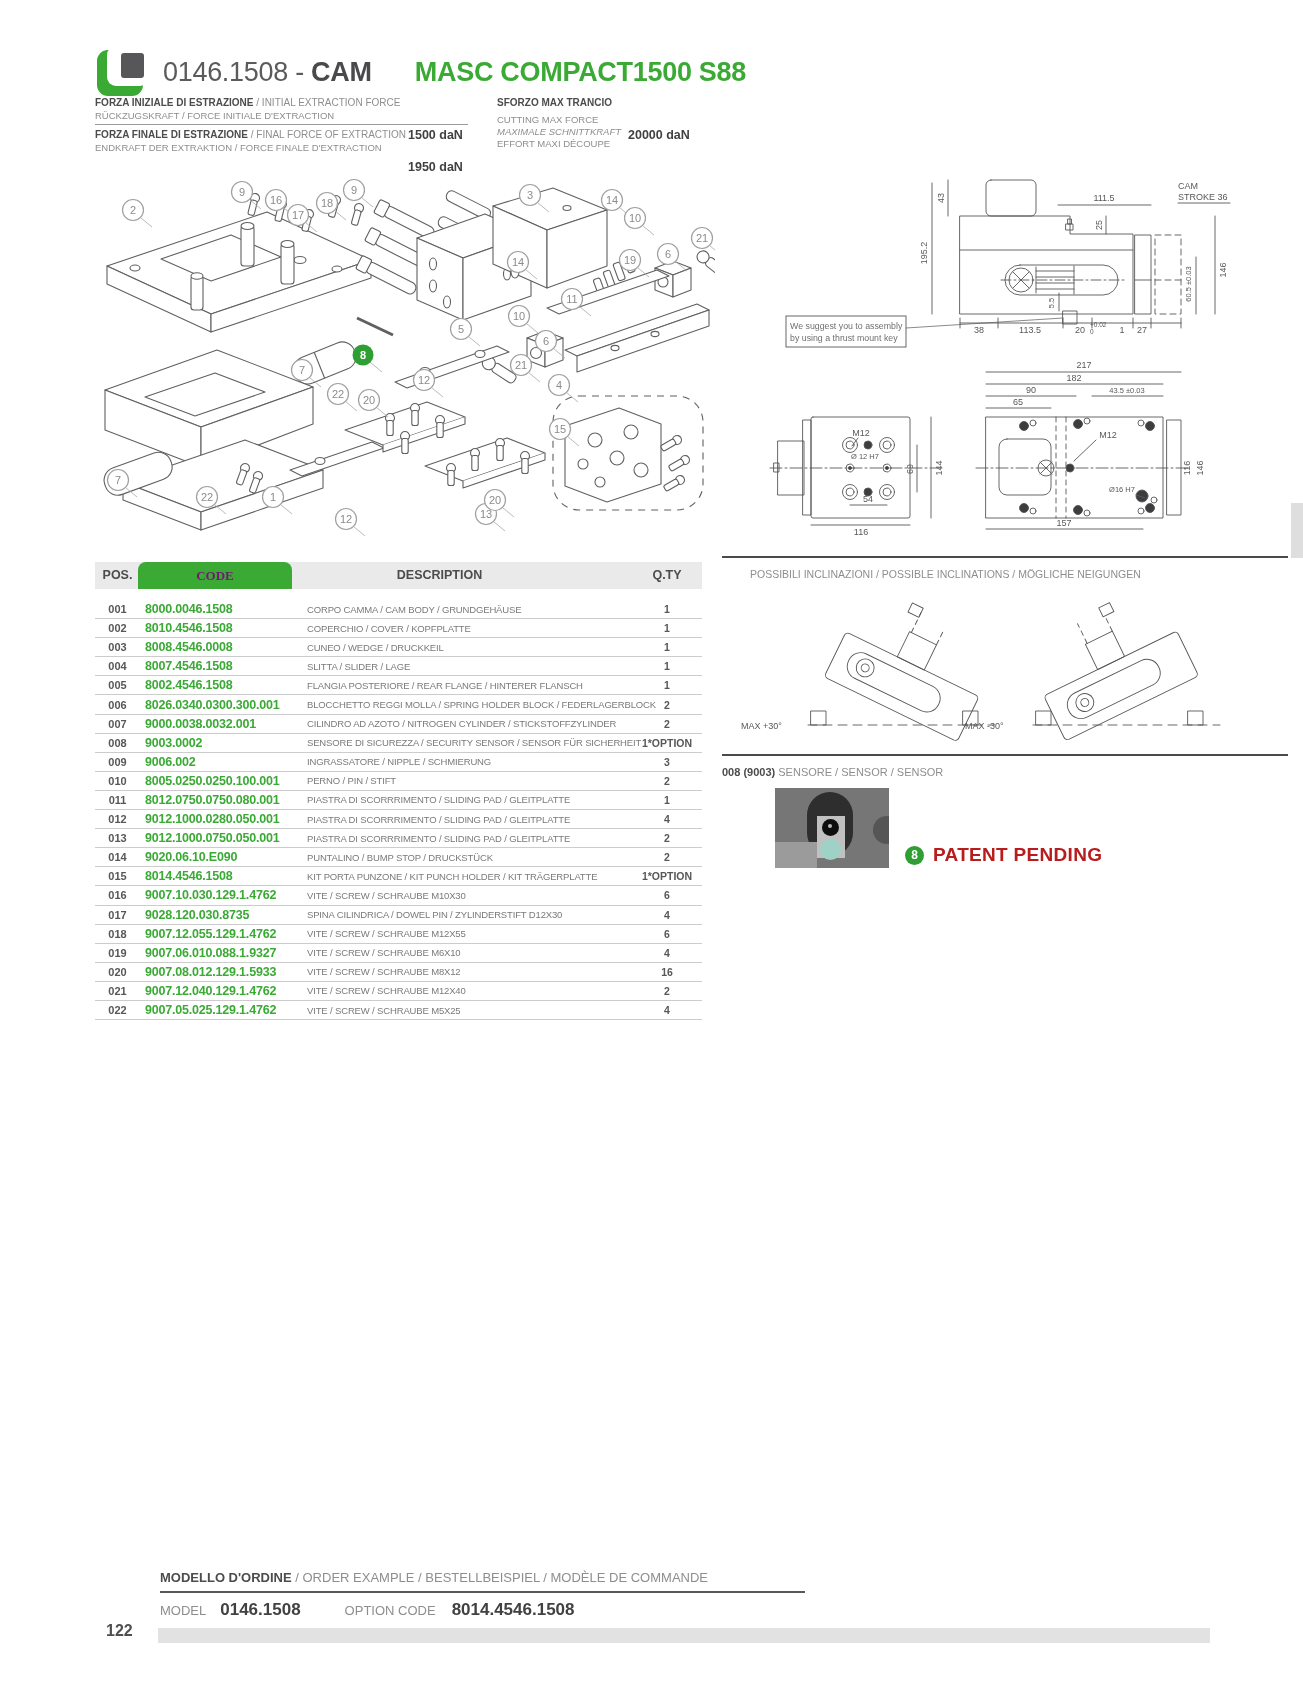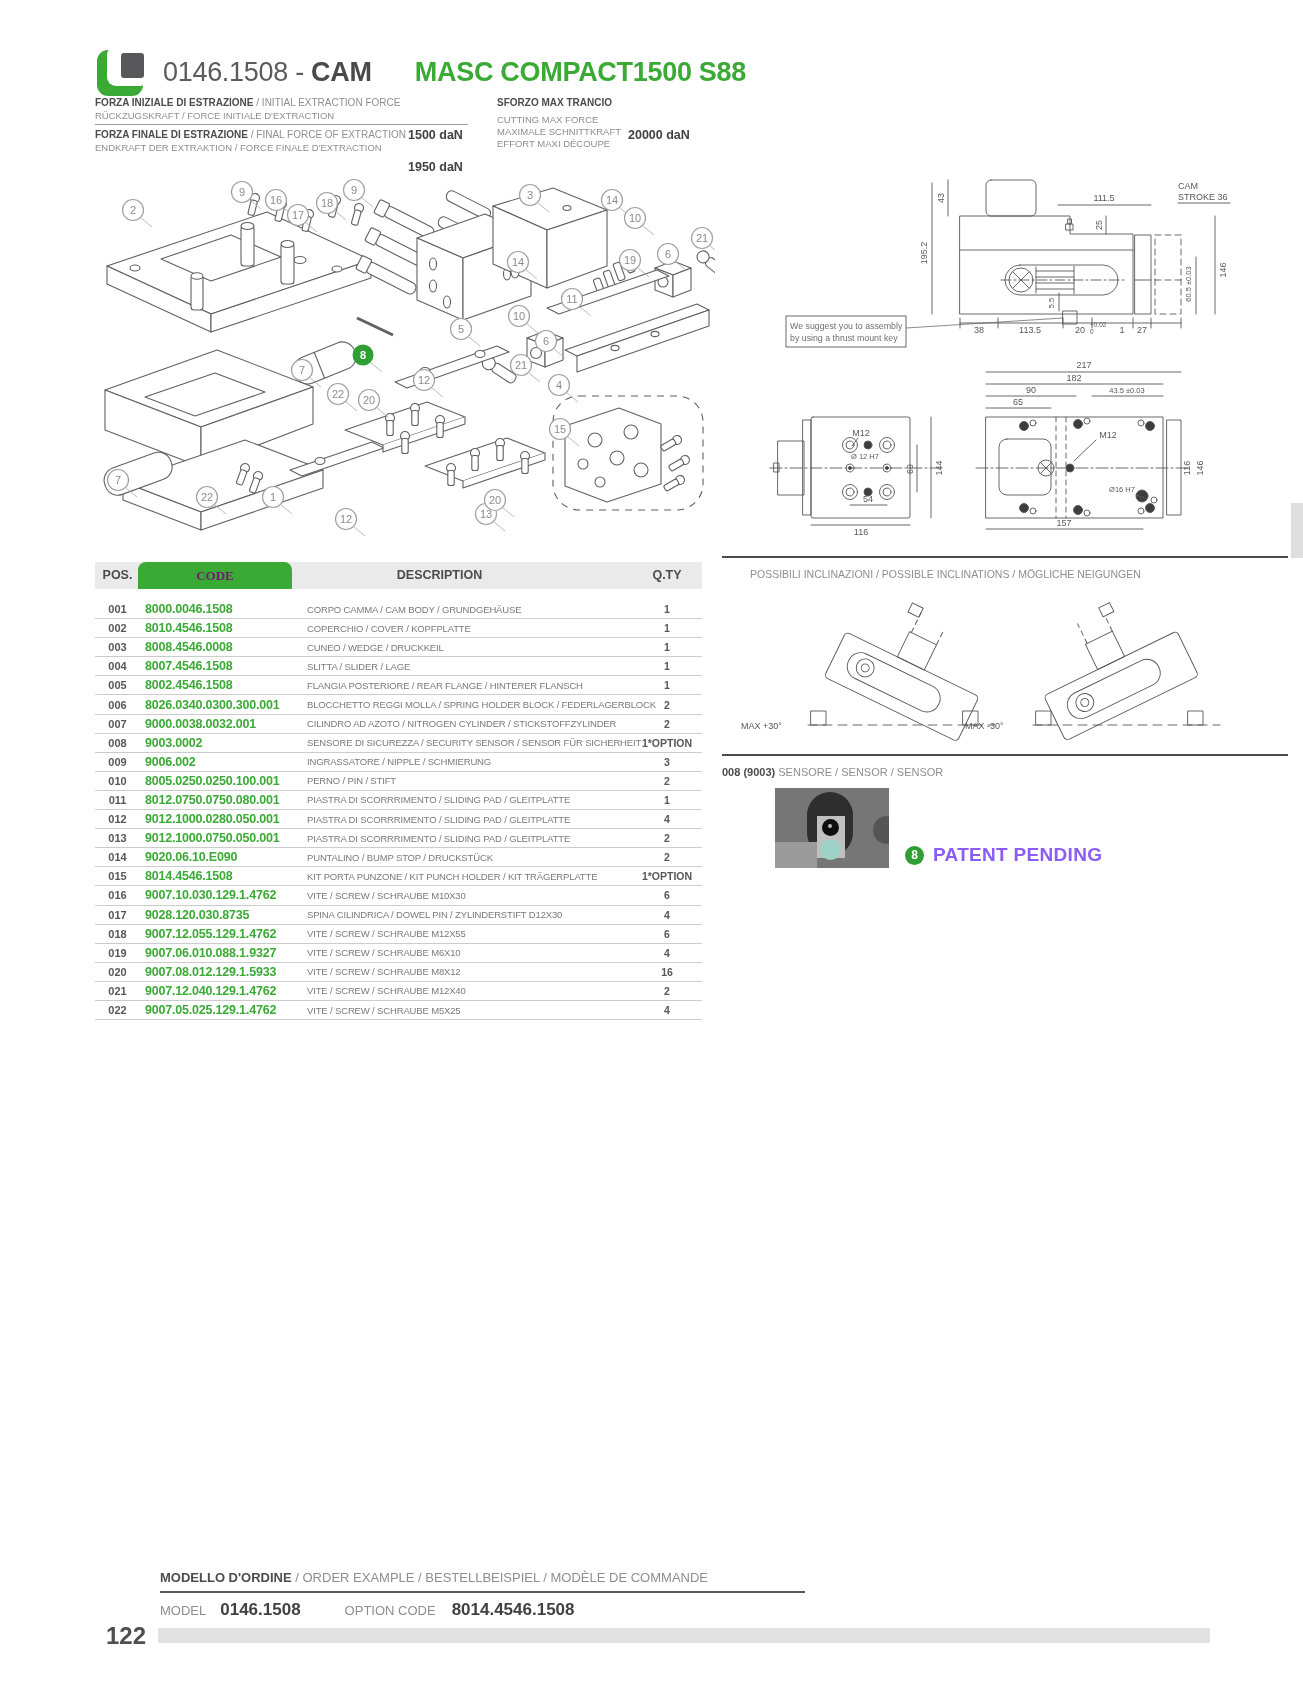--- a/index.html
+++ b/index.html
@@ -41,29 +41,29 @@
   .photo .corner{position:absolute;left:0;top:54px;width:42px;height:26px;background:#9b9b9b;}
   .photo .rblob{position:absolute;right:-12px;top:28px;width:28px;height:28px;background:#555555;border-radius:50%;}
   .photo .sbody{position:absolute;left:42px;top:28px;width:28px;height:42px;background:#c0c0c0;}
   .photo .lens{position:absolute;left:47px;top:31px;width:17px;height:17px;background:#0e0e0e;border-radius:50%;}
   .photo .lensdot{position:absolute;left:53px;top:36px;width:4px;height:4px;background:#b9b9b9;border-radius:50%;}
   .photo .teal{position:absolute;left:45px;top:51px;width:21px;height:21px;background:#9ed2c6;border-radius:50%;}
   
   .patent{display:flex;align-items:center;gap:9px;}
   .pbadge{width:19px;height:19px;border-radius:50%;background:#2f9e33;color:#fff;font-size:12px;font-weight:bold;
           display:flex;align-items:center;justify-content:center;}
-  .plabel{font-size:19px;font-weight:bold;color:#8b5cf6;letter-spacing:0.3px;white-space:nowrap;}
+  .plabel{font-size:19px;font-weight:bold;color:#b91c1c;letter-spacing:0.3px;white-space:nowrap;}
   
   .f-head{font-size:13px;white-space:nowrap;color:#8e8e90;text-align:center;}
   .f-head b{color:#4c4c4e;}
   .f-rule{height:2px;background:#58585a;}
   .f-line{display:flex;align-items:baseline;white-space:nowrap;}
   .f-lbl{font-size:13px;color:#8e8e90;}
   .f-val{font-size:17px;font-weight:bold;color:#414143;}
-  .pagenum{font-size:24px;font-weight:bold;color:#4f4f51;text-align:right;}
+  .pagenum{font-size:16px;font-weight:bold;color:#4f4f51;text-align:right;}
   .pagebar{background:#e2e2e2;}
   .edgetab{background:#dedede;}
   
   svg text{font-family:"Liberation Sans",sans-serif;}
   .tech{stroke:#57575a;stroke-width:0.9;fill:none;stroke-linejoin:round;stroke-linecap:round;}
   .art{stroke:#606062;stroke-width:1.1;fill:#ffffff;stroke-linejoin:round;}
   .dim{font-size:9px;fill:#58585a;}
   .dims{font-size:7.5px;fill:#58585a;}
   .dimxs{font-size:6.5px;fill:#58585a;}
   .note-t{font-size:8.8px;fill:#6f6f72;}
@@ -97,21 +97,21 @@
     <b>FORZA FINALE DI ESTRAZIONE</b><span> / FINAL FORCE OF EXTRACTION</span>
   </div>
   <div class="abs spec-l2" style="left:95px;top:142px;">ENDKRAFT DER EXTRAKTION / FORCE FINALE D'EXTRACTION</div>
   <div class="abs spec-val" style="left:408px;top:128px;">1950 daN</div>
 
   <div class="abs spec-l1" style="left:497px;top:97px;">
     <b>SFORZO MAX TRANCIO</b>
   </div>
   <div class="abs spec-val" style="left:628px;top:96px;">20000 daN</div>
   <div class="abs spec-l2" style="left:497px;top:114px;">CUTTING MAX FORCE</div>
-  <div class="abs spec-l2" style="left:497px;top:126px;">MAXIMALE SCHNITTKRAFT</div>
+  <div class="abs spec-l2" style="left:497px;top:126px;font-style:italic;">MAXIMALE SCHNITTKRAFT</div>
   <div class="abs spec-l2" style="left:497px;top:138px;">EFFORT MAXI DÉCOUPE</div>
 
   <div class="abs" style="left:95px;top:168px;width:620px;height:370px;">
     <svg id="exploded-svg" width="620" height="370" viewBox="0 0 620 370">
       <defs>
         <g id="scr" class="art">
           <circle cx="0" cy="0" r="4.5"></circle>
             <rect x="-3.2" y="2.5" width="6.4" height="15" rx="2"></rect>
         </g>
       </defs>

